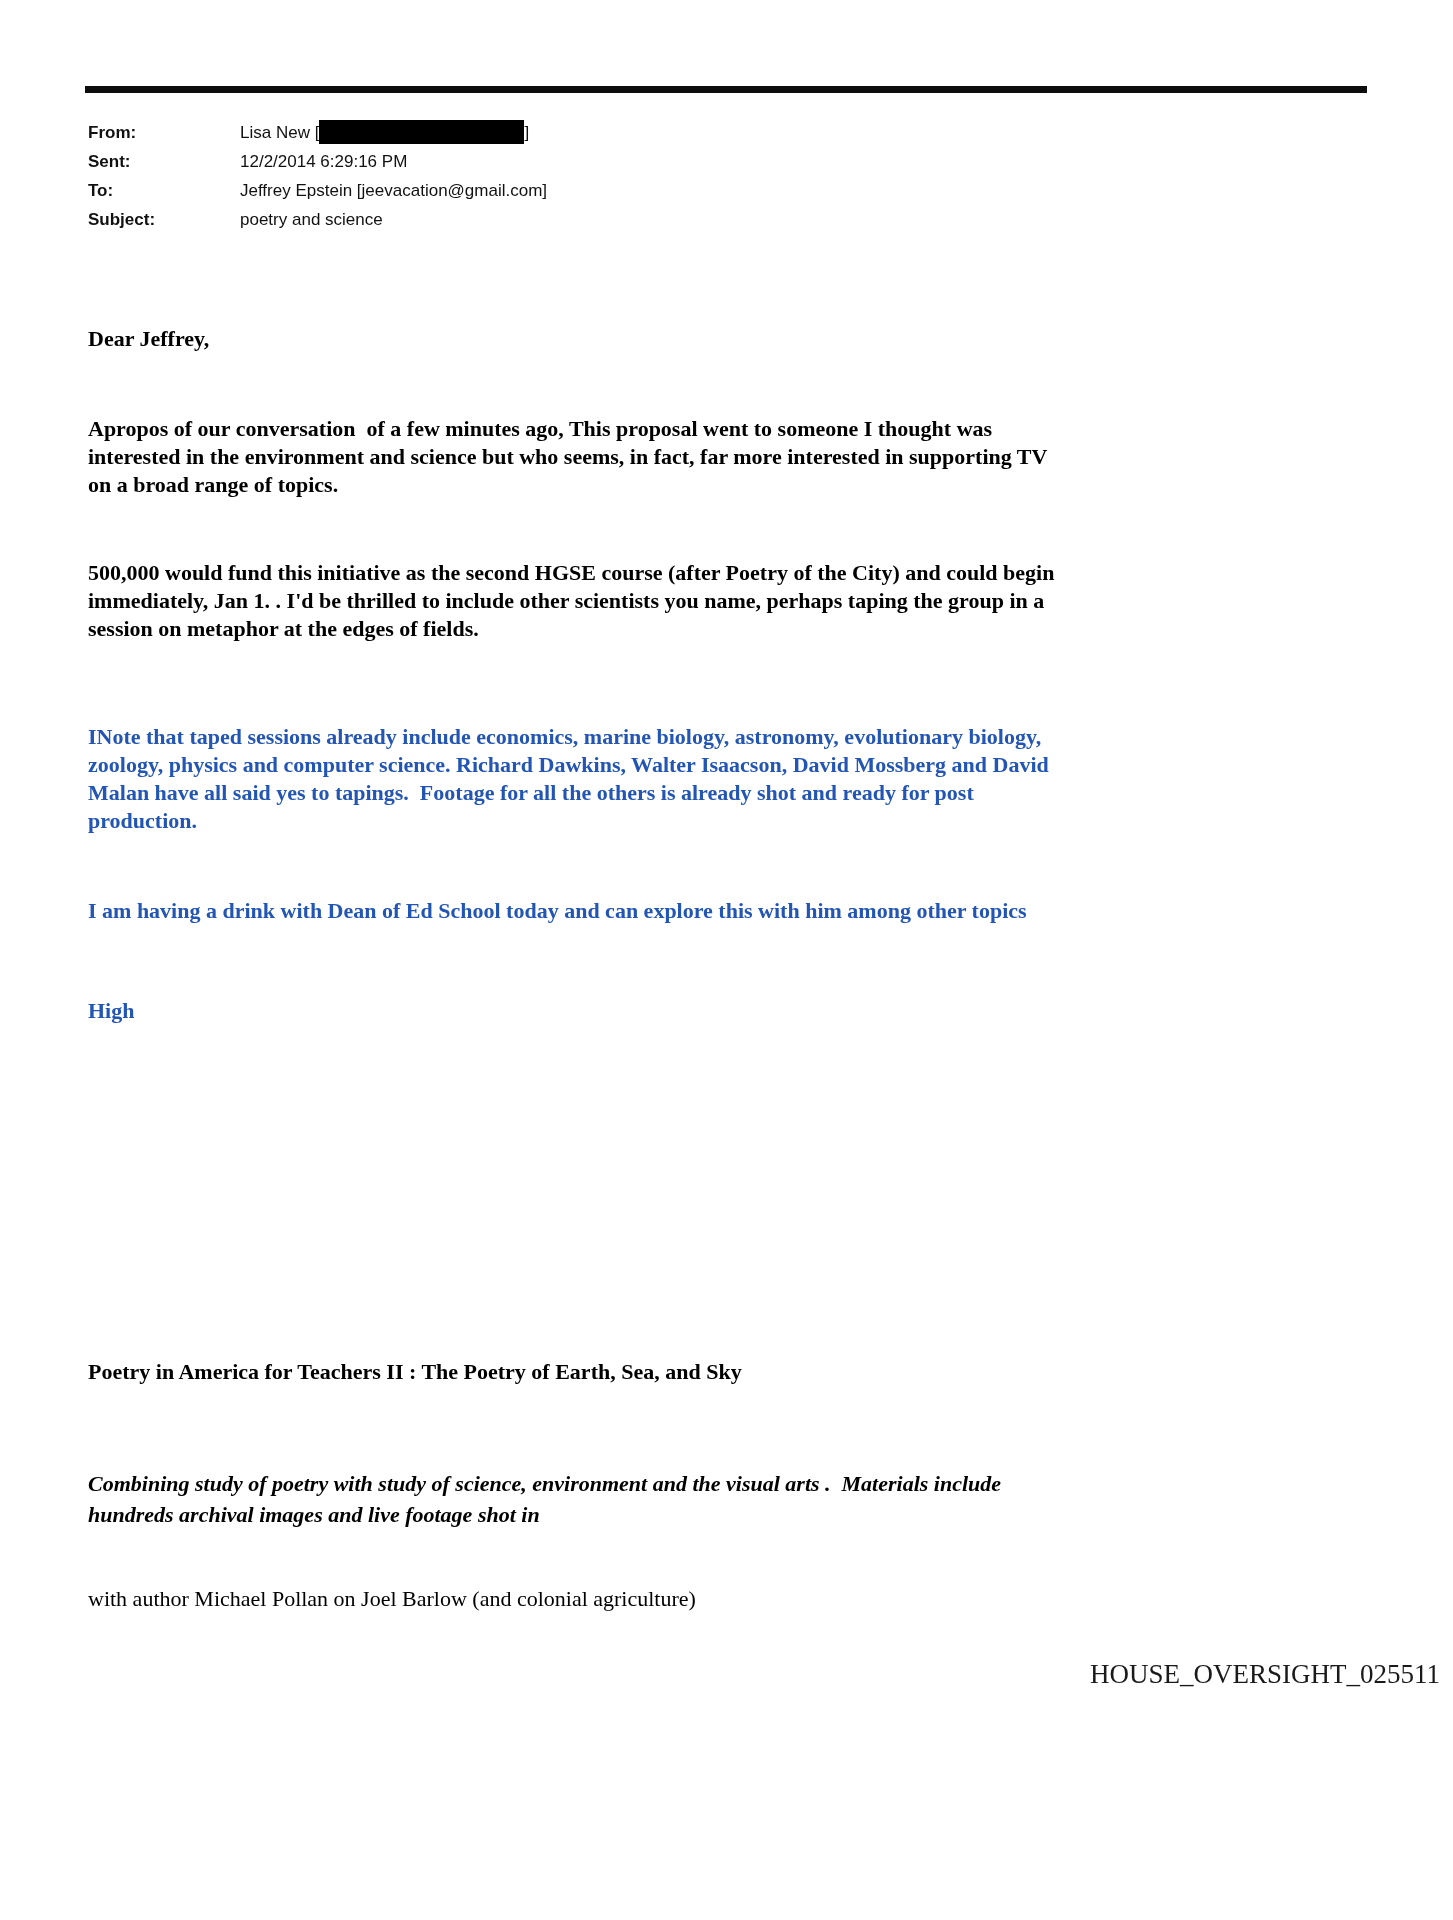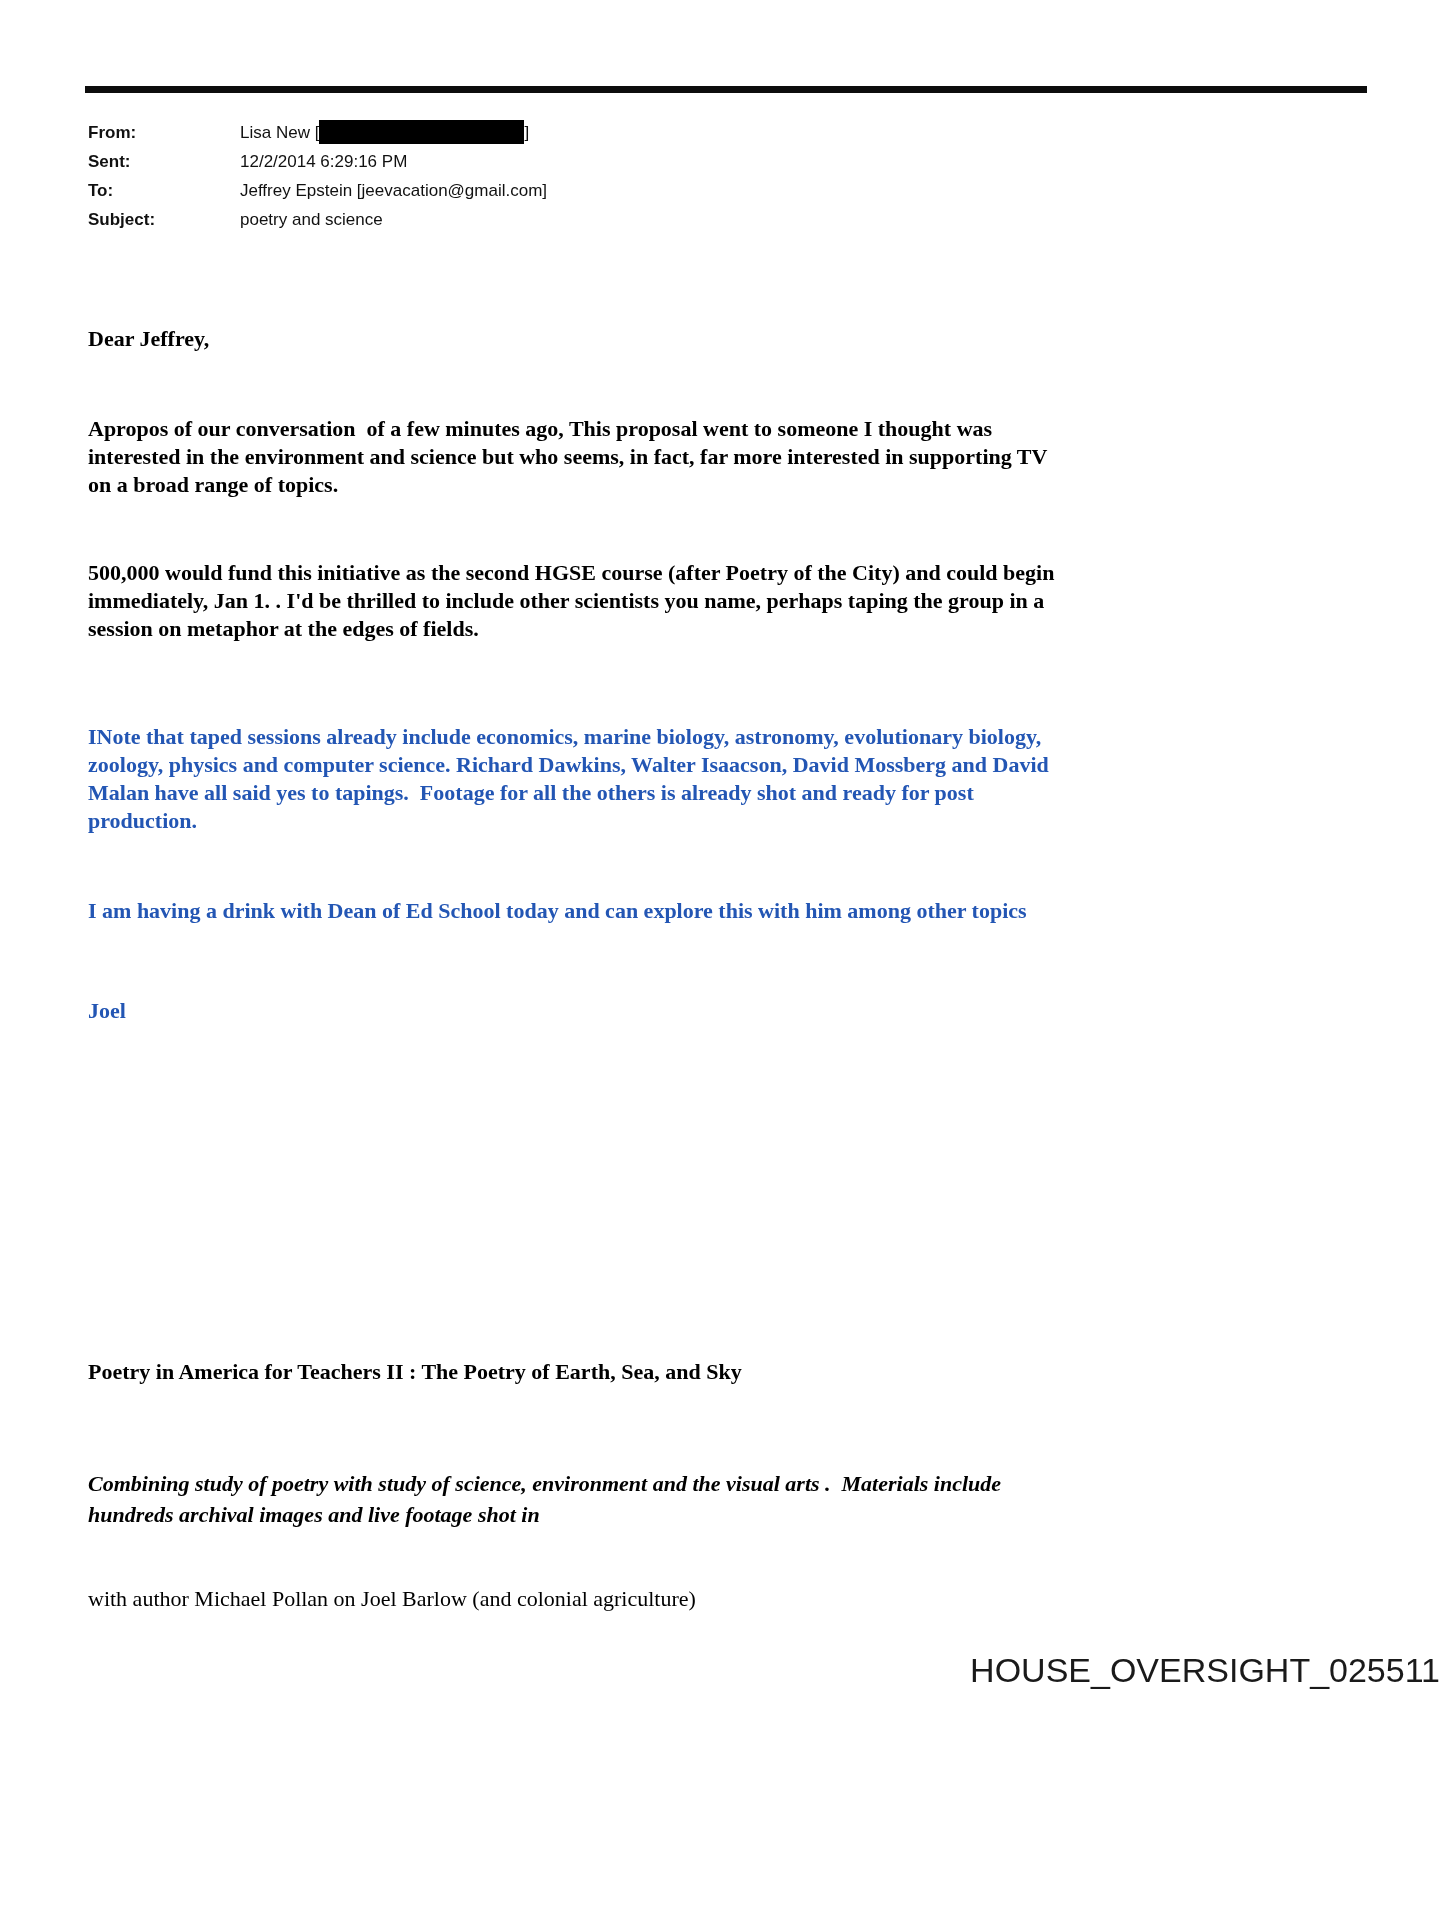--- a/index.html
+++ b/index.html
@@ -102,22 +102,22 @@
     margin: 55px 0 0 0;
     font-size: 22px;
     line-height: 28px;
     font-weight: normal;
     white-space: pre-wrap;
   }
   .footer-stamp {
     position: absolute;
     right: 13px;
     bottom: 14px;
-    font-family: Liberation Sans, sans-serif;
-    font-size: 34px;
+    font-family: Liberation Serif, serif;
+    font-size: 27px;
     color: #1a1a1a;
   }
 </style>
 </head>
 <body>
 
 <div class="page">
 
   <div class="top-rule"></div>
 
@@ -146,21 +146,21 @@
 interested in the environment and science but who seems, in fact, far more interested in supporting TV
 on a broad range of topics.</p>
     <p class="para p2">500,000 would fund this initiative as the second HGSE course (after Poetry of the City) and could begin
 immediately, Jan 1. . I'd be thrilled to include other scientists you name, perhaps taping the group in a
 session on metaphor at the edges of fields.</p>
     <p class="para p3 blue">INote that taped sessions already include economics, marine biology, astronomy, evolutionary biology,
 zoology, physics and computer science. Richard Dawkins, Walter Isaacson, David Mossberg and David
 Malan have all said yes to tapings.  Footage for all the others is already shot and ready for post
 production.</p>
     <p class="para p4 blue">I am having a drink with Dean of Ed School today and can explore this with him among other topics</p>
-    <p class="para sig blue">Joel</p>
+    <p class="para sig blue">High</p>
   </div>
 
   <div class="proposal-block">
     <p class="proposal-title">Poetry in America for Teachers II : The Poetry of Earth, Sea, and Sky</p>
     <p class="proposal-italic">Combining study of poetry with study of science, environment and the visual arts .  Materials include
 hundreds archival images and live footage shot in</p>
     <p class="proposal-author">with author Michael Pollan on Joel Barlow (and colonial agriculture)</p>
   </div>
 
   <div class="footer-stamp">HOUSE_OVERSIGHT_025511</div>

